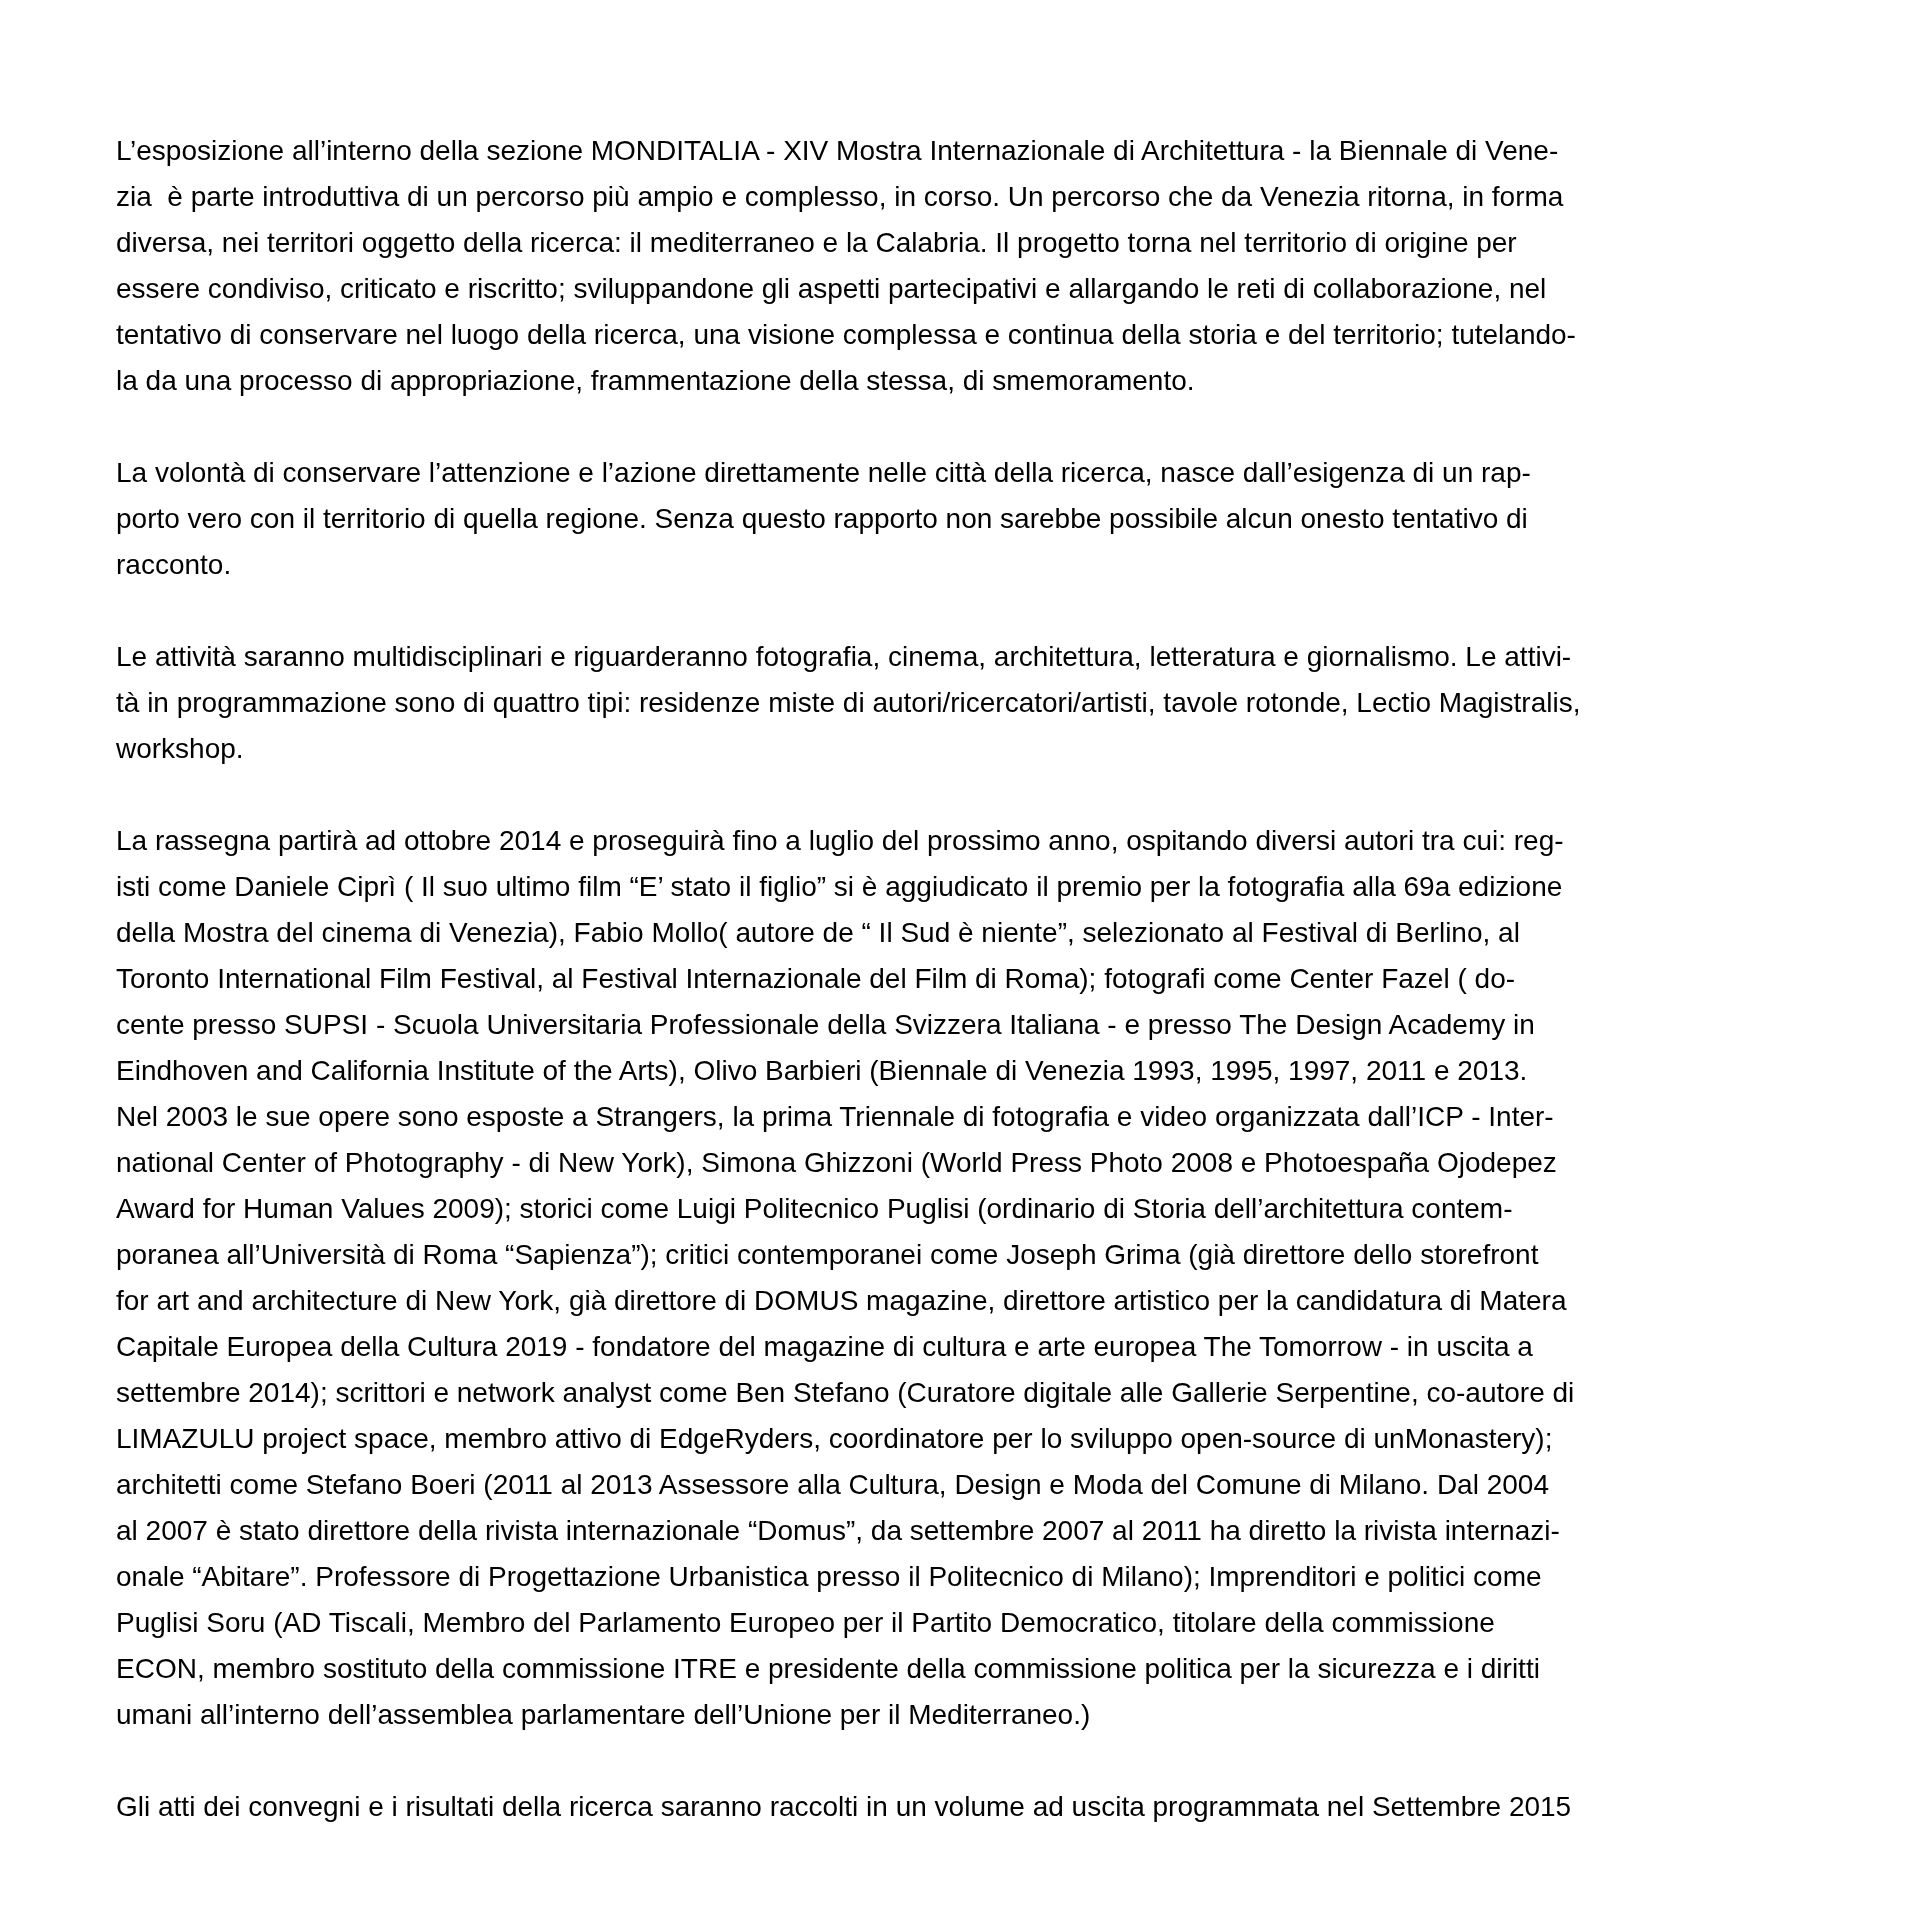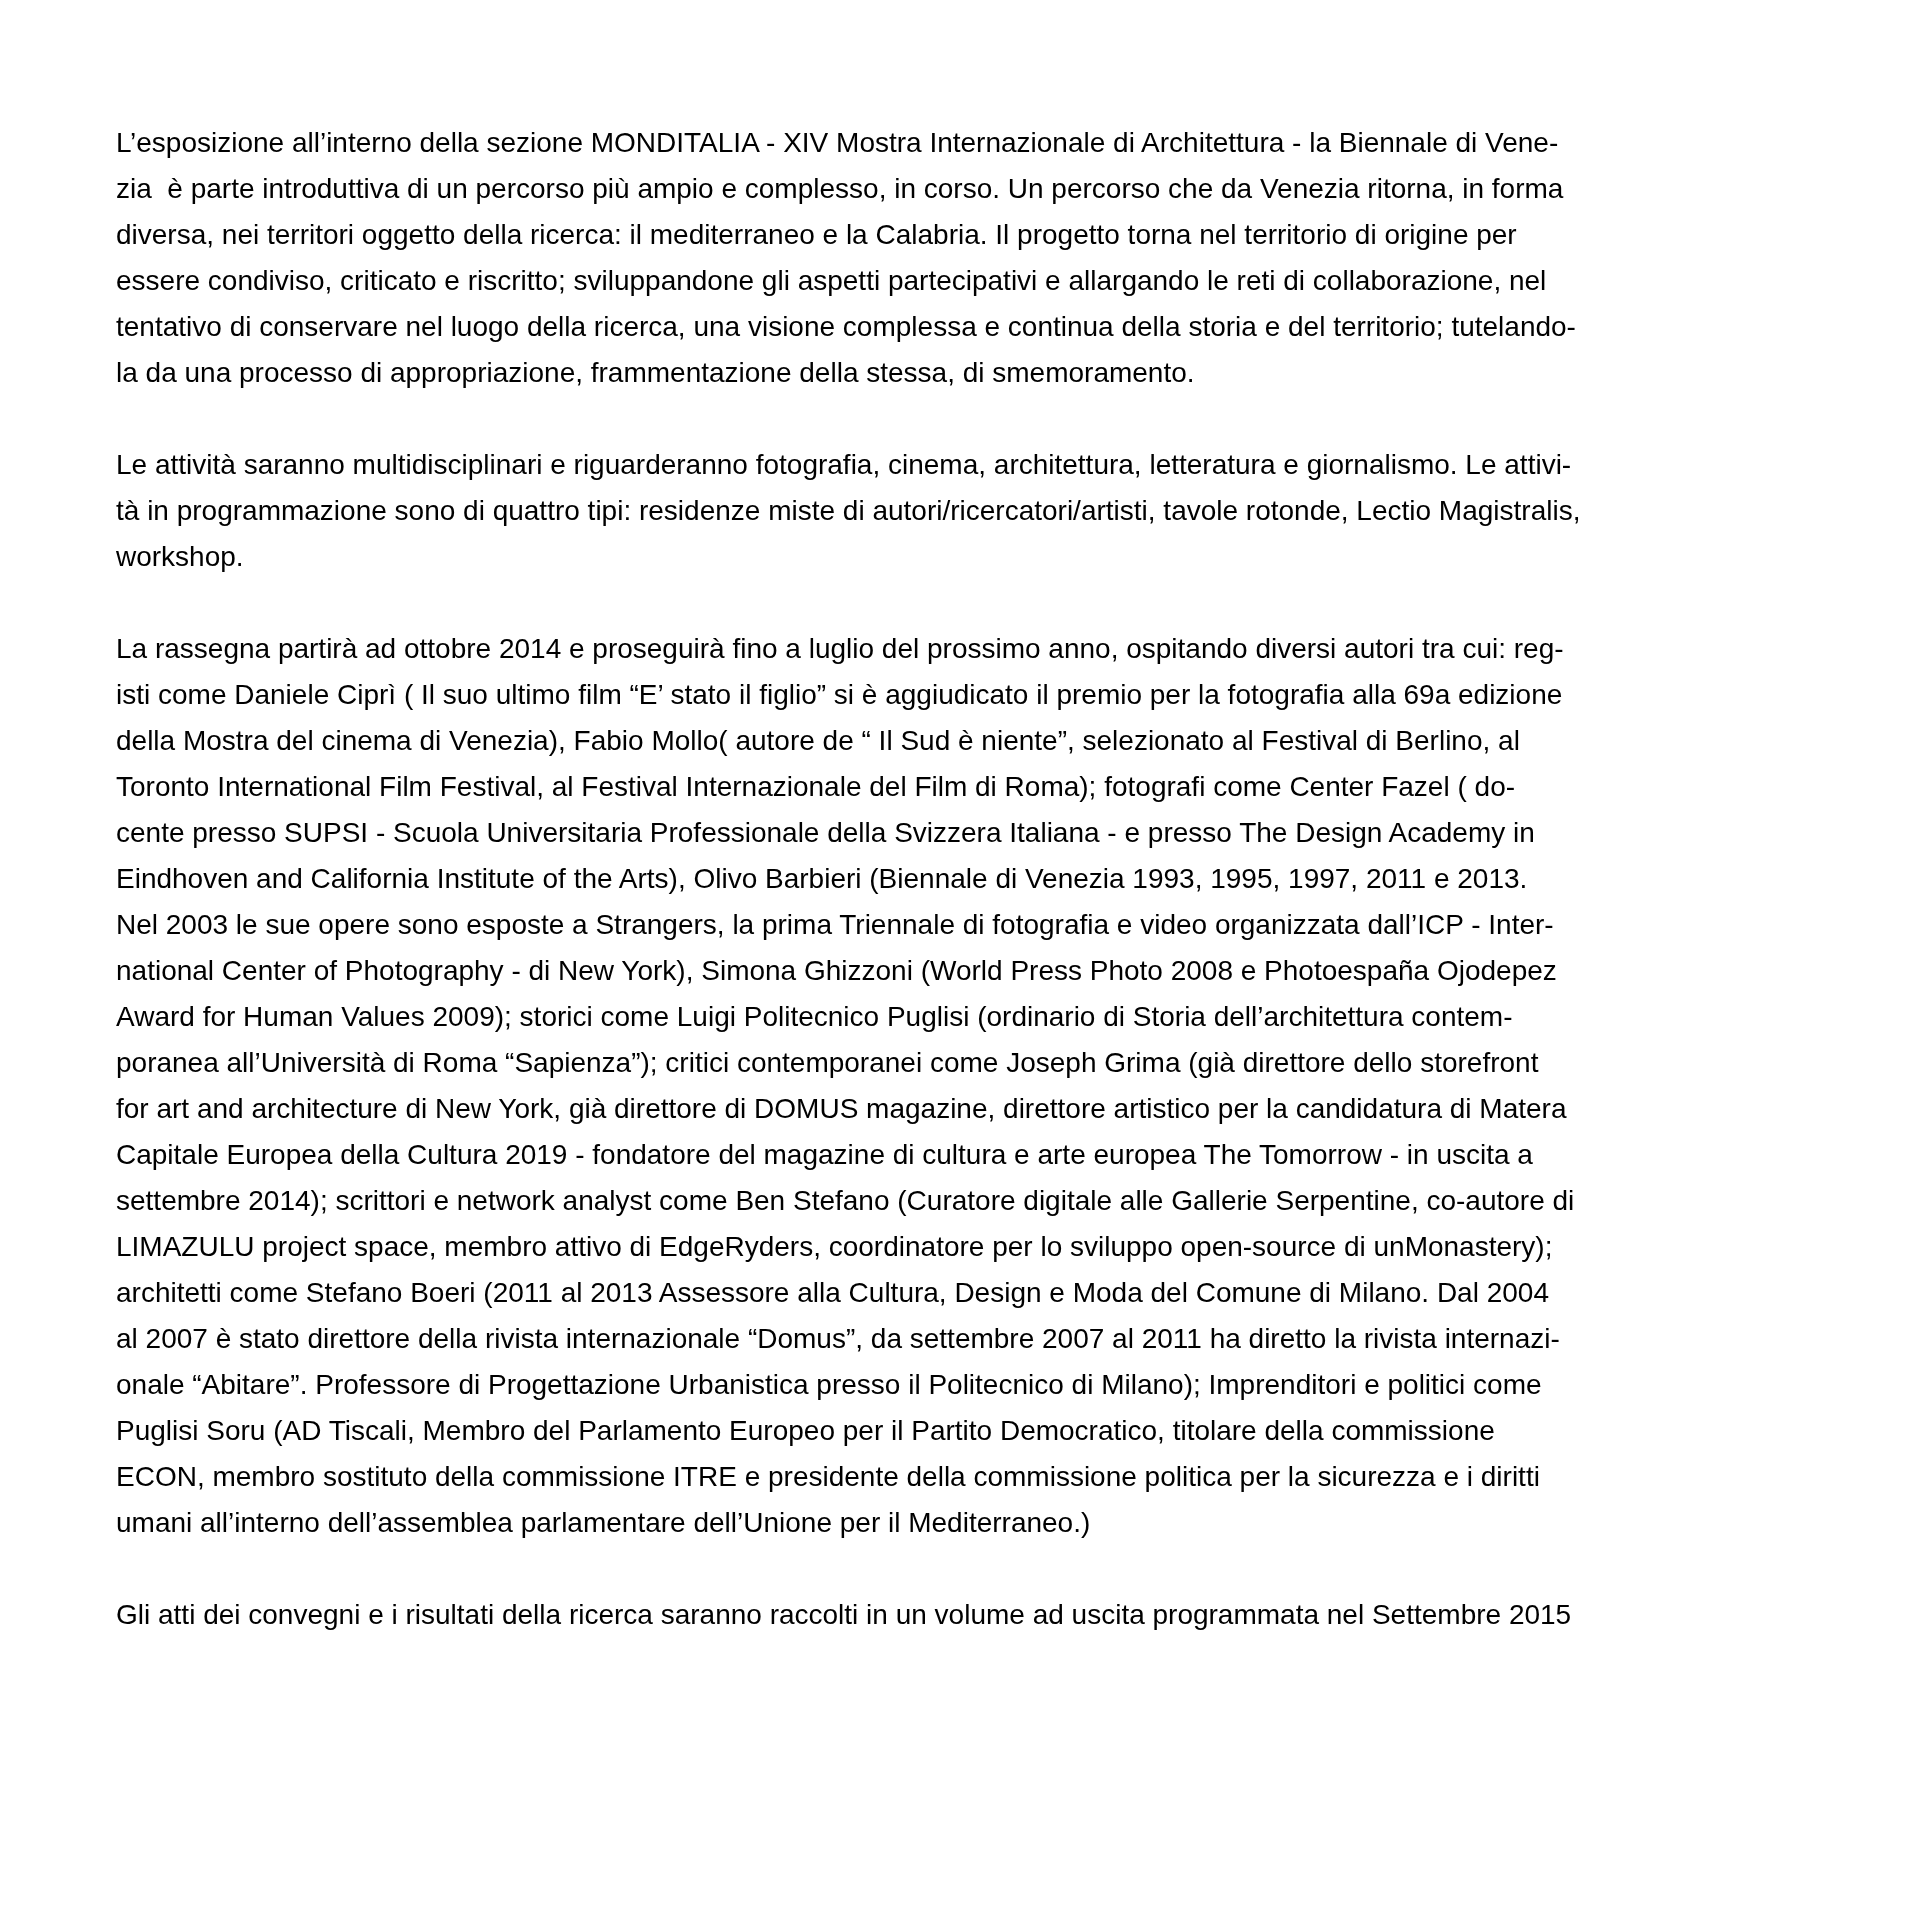--- a/index.html
+++ b/index.html
@@ -18,38 +18,41 @@
   .content {
     position: absolute;
     left: 116px;
     top: 120px;
     width: 1687px;
   }
   .para {
     font-size: 28px;
     line-height: 46px;
     white-space: pre;       
-    margin: 0 0 46px 0;
+    margin: 8px 0 46px 0;
   }
   .para .b {
     font-weight: normal;
   }
 </style>
 </head>
 <body>
 
 <div class="content">
 
   <div class="para">L’esposizione all’interno della sezione MONDITALIA - XIV Mostra Internazionale di Architettura - la Biennale di Vene-
 zia  è parte introduttiva di un percorso più ampio e complesso, in corso. Un percorso che da Venezia ritorna, in forma
 diversa, nei territori oggetto della ricerca: il mediterraneo e la Calabria. Il progetto torna nel territorio di origine per
 essere condiviso, criticato e riscritto; sviluppandone gli aspetti partecipativi e allargando le reti di collaborazione, nel
 tentativo di conservare nel luogo della ricerca, una visione complessa e continua della storia e del territorio; tutelando-
 la da una processo di appropriazione, frammentazione della stessa, di smemoramento.</div>
 
+  <div class="para">La volontà di conservare l’attenzione e l’azione direttamente nelle città della ricerca, nasce dall’esigenza di un rap-
+porto vero con il territorio di quella regione. Senza questo rapporto non sarebbe possibile alcun onesto tentativo di
+racconto.</div>
 
 
   <div class="para">Le attività saranno multidisciplinari e riguarderanno fotografia, cinema, architettura, letteratura e giornalismo. Le attivi-
 tà in programmazione sono di quattro tipi: residenze miste di autori/ricercatori/artisti, tavole rotonde, Lectio Magistralis,
 workshop.</div>
 
   <div class="para"><span>La rassegna partirà ad ottobre 2014 e proseguirà fino a luglio del prossimo anno, ospitando diversi autori tra cui: reg-
 isti come </span><span class="b">Daniele Ciprì</span><span> ( Il suo ultimo film “E’ stato il figlio” si è aggiudicato il premio per la fotografia alla 69a edizione
 della Mostra del cinema di Venezia), </span><span class="b">Fabio Mollo</span><span>( autore de “ Il Sud è niente”, selezionato al Festival di Berlino, al
 Toronto International Film Festival, al Festival Internazionale del Film di Roma); fotografi come </span><span class="b">Center Fazel</span><span> ( do-

